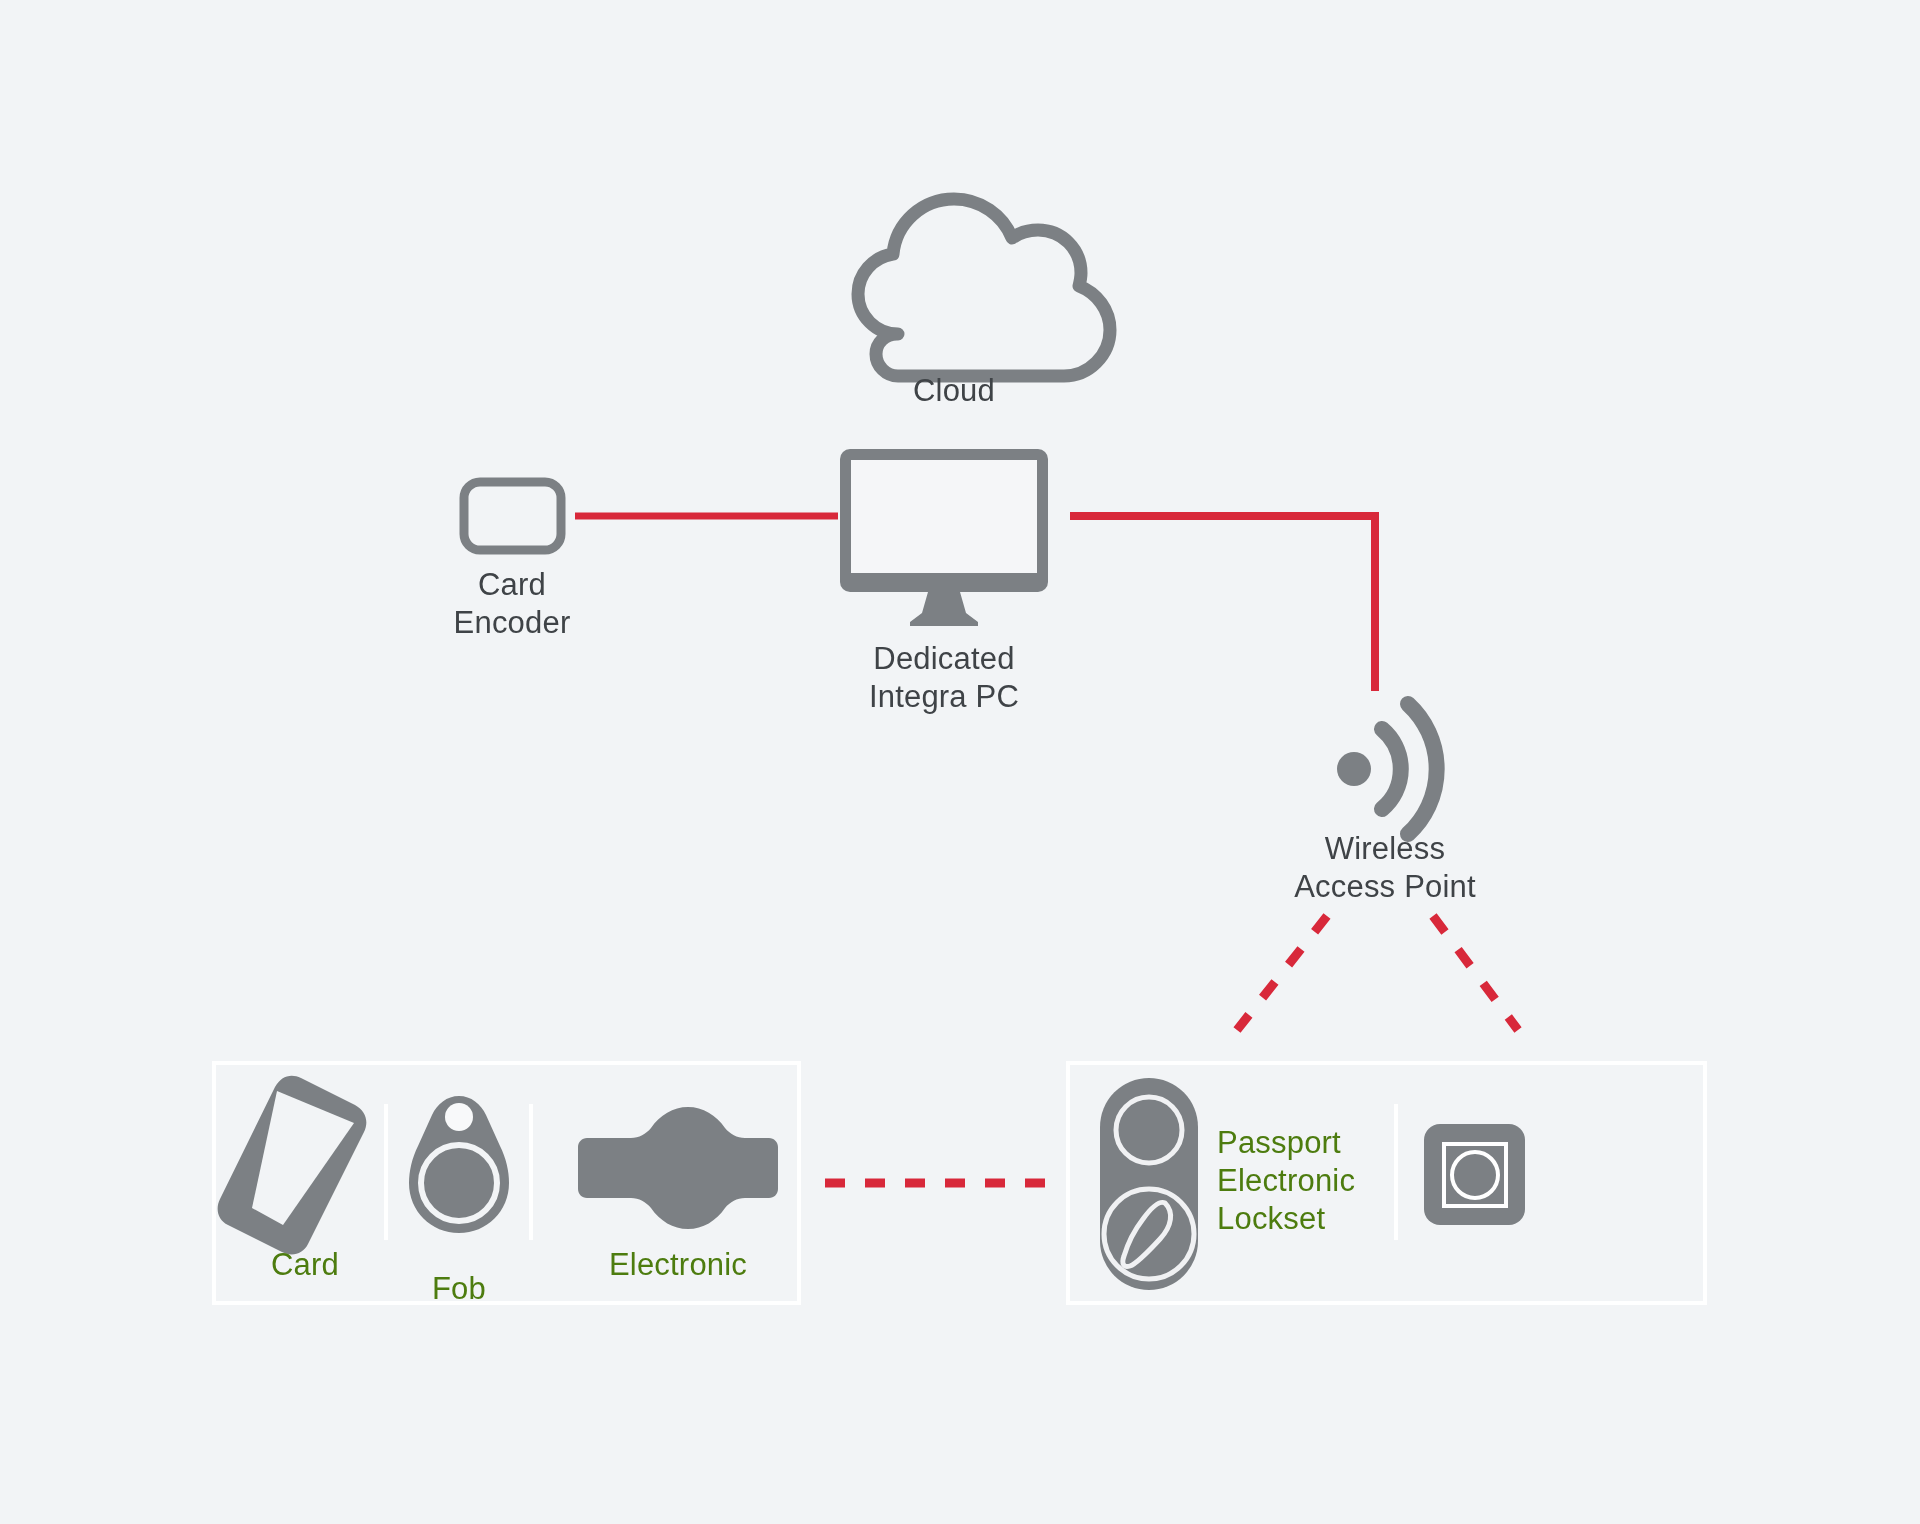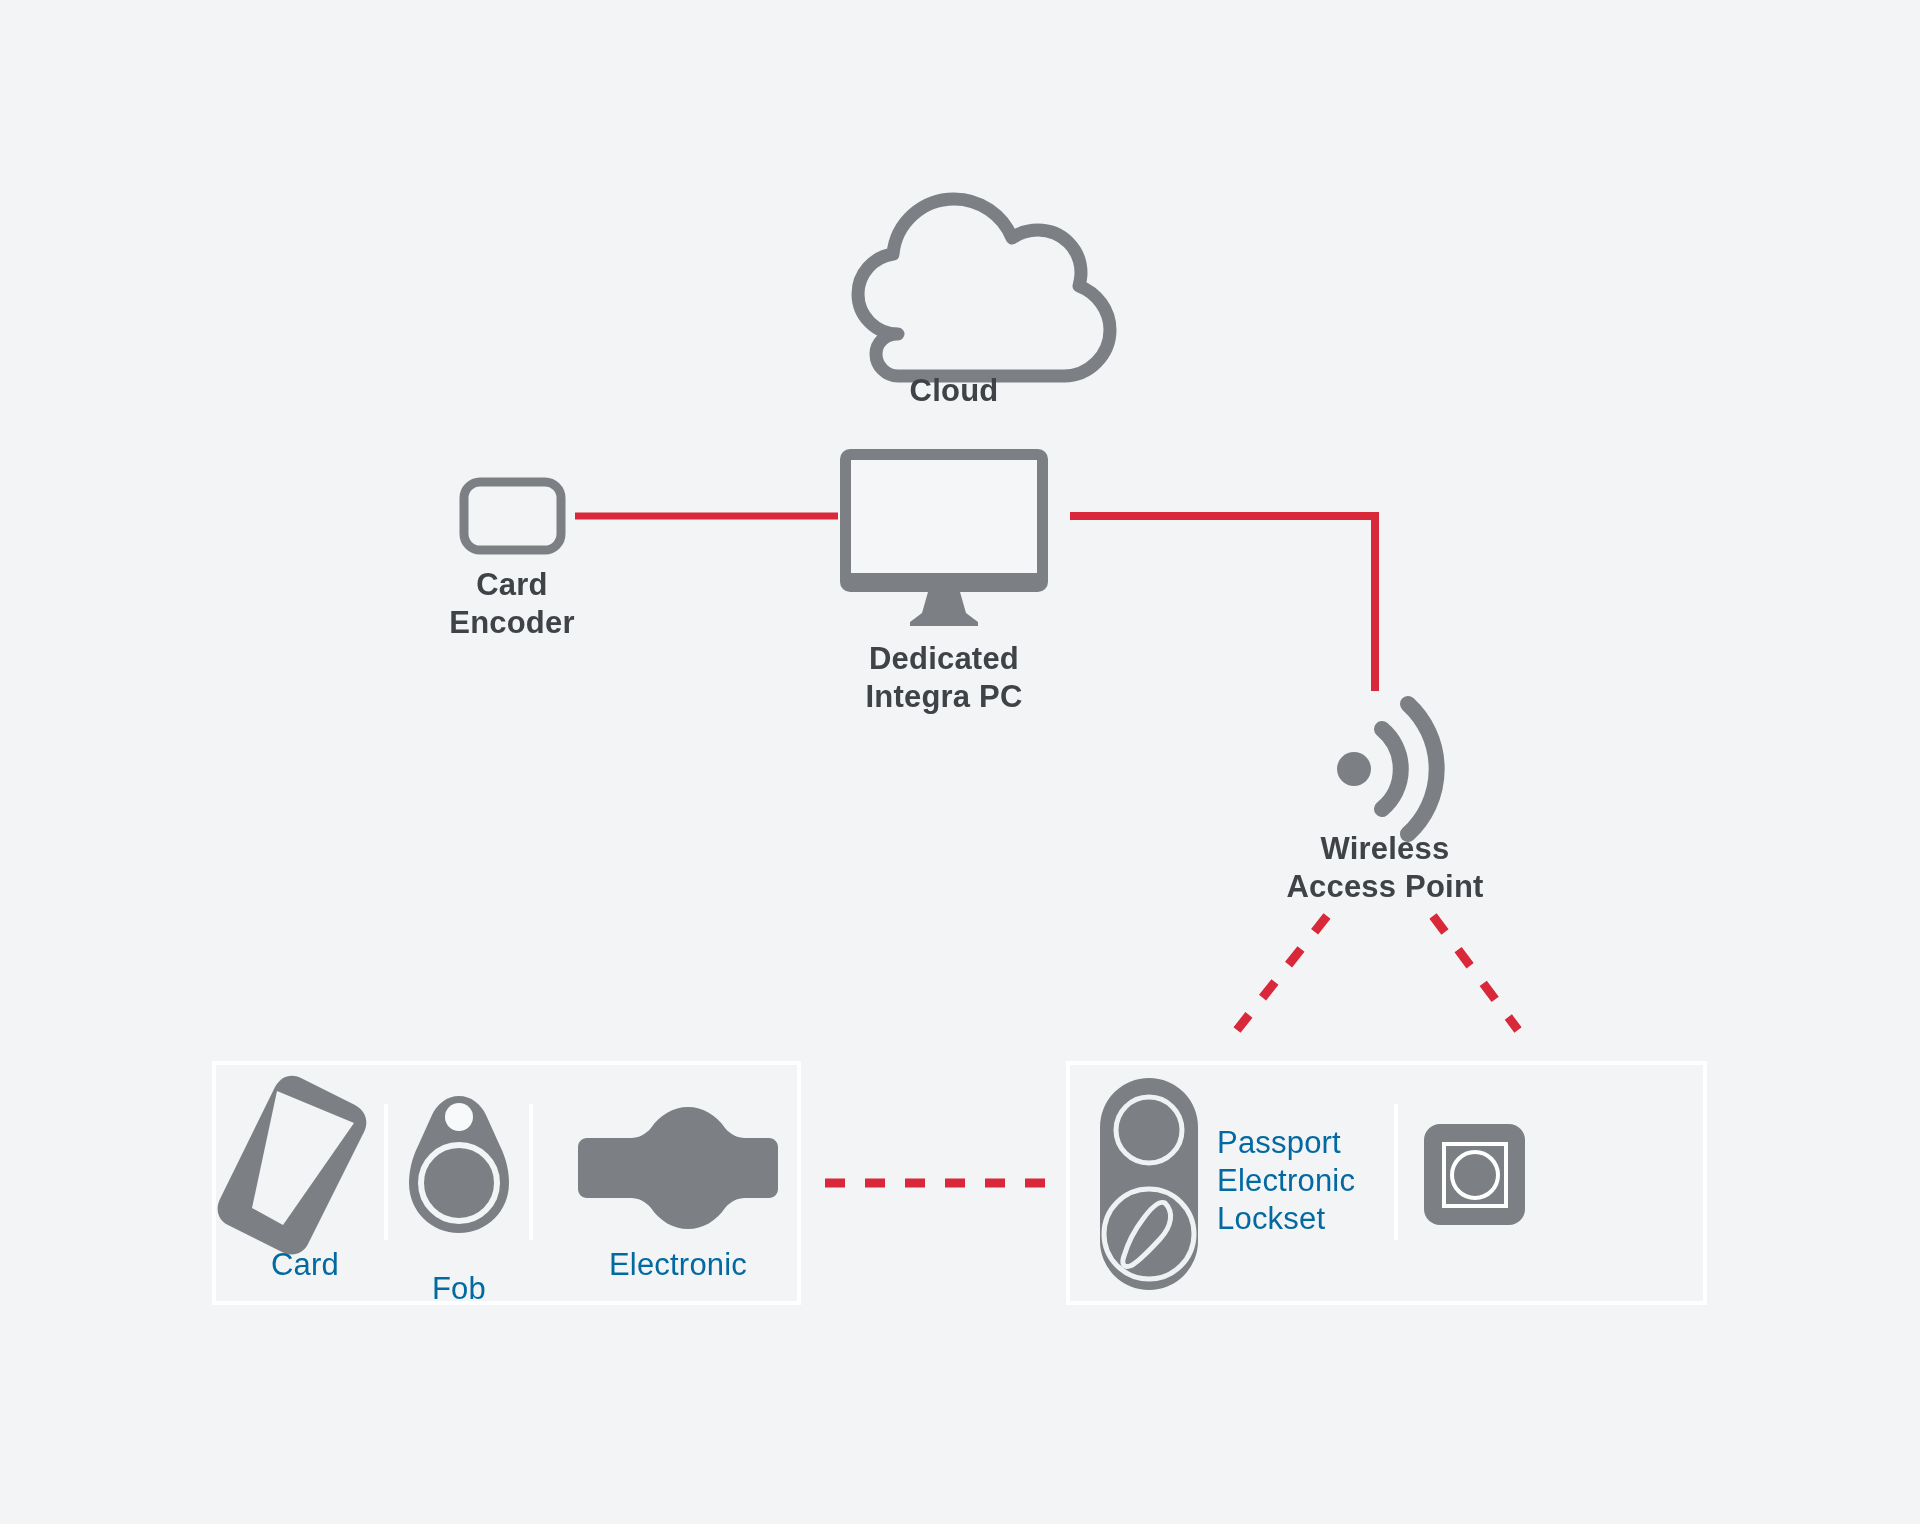--- a/index.html
+++ b/index.html
@@ -21,31 +21,31 @@
     position: absolute;
     left: 0;
     top: 0;
     width: 1920px;
     height: 1524px;
   }
   .node-label {
     position: absolute;
     color: #3f4347;
     font-family: "Liberation Sans", sans-serif;
-    font-weight: 700;
+    font-weight: 400;
     font-size: 31px;
     line-height: 1.22;
     letter-spacing: 0.2px;
     text-align: center;
     white-space: pre-line;
     user-select: none;
   }
   .item-label {
     position: absolute;
-    color: #0369a1;
+    color: #4d7c0f;
     font-family: "Liberation Sans", sans-serif;
     font-weight: 300;
     font-size: 31px;
     line-height: 1.22;
     letter-spacing: 0.2px;
     white-space: pre-line;
     user-select: none;
   }
   .item-label.center { text-align: center; }
   .item-label.left { text-align: left; }

